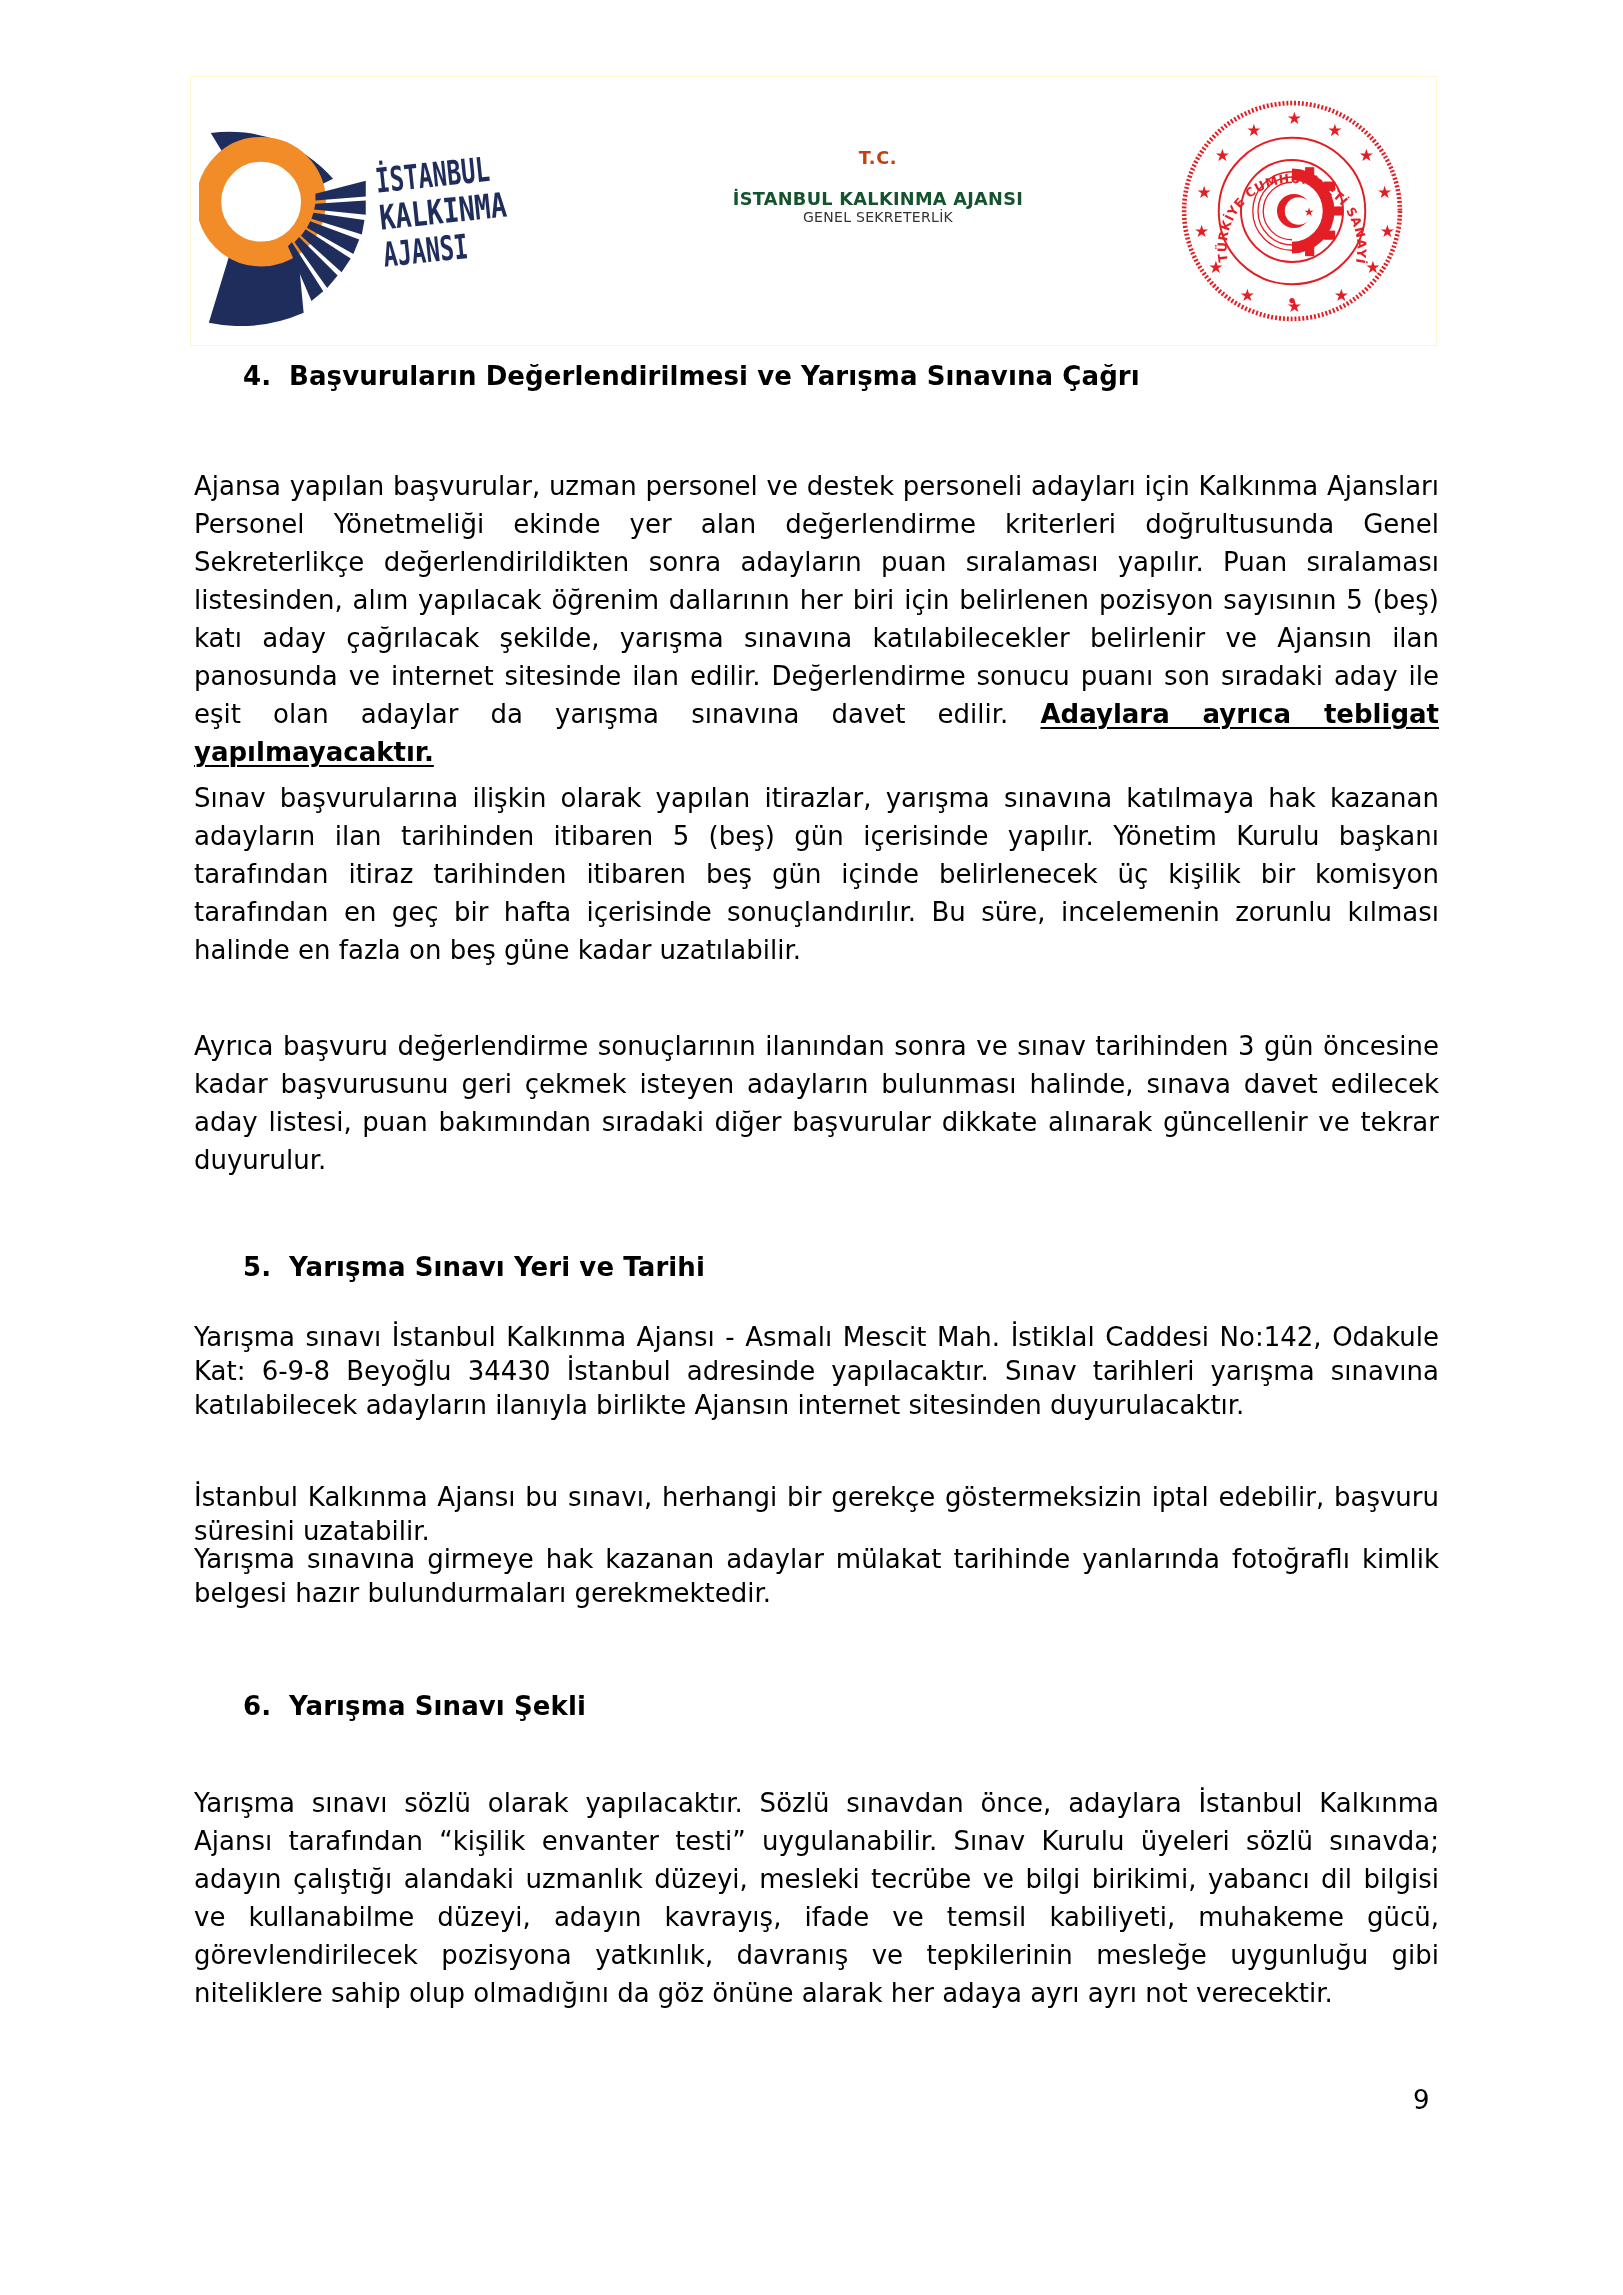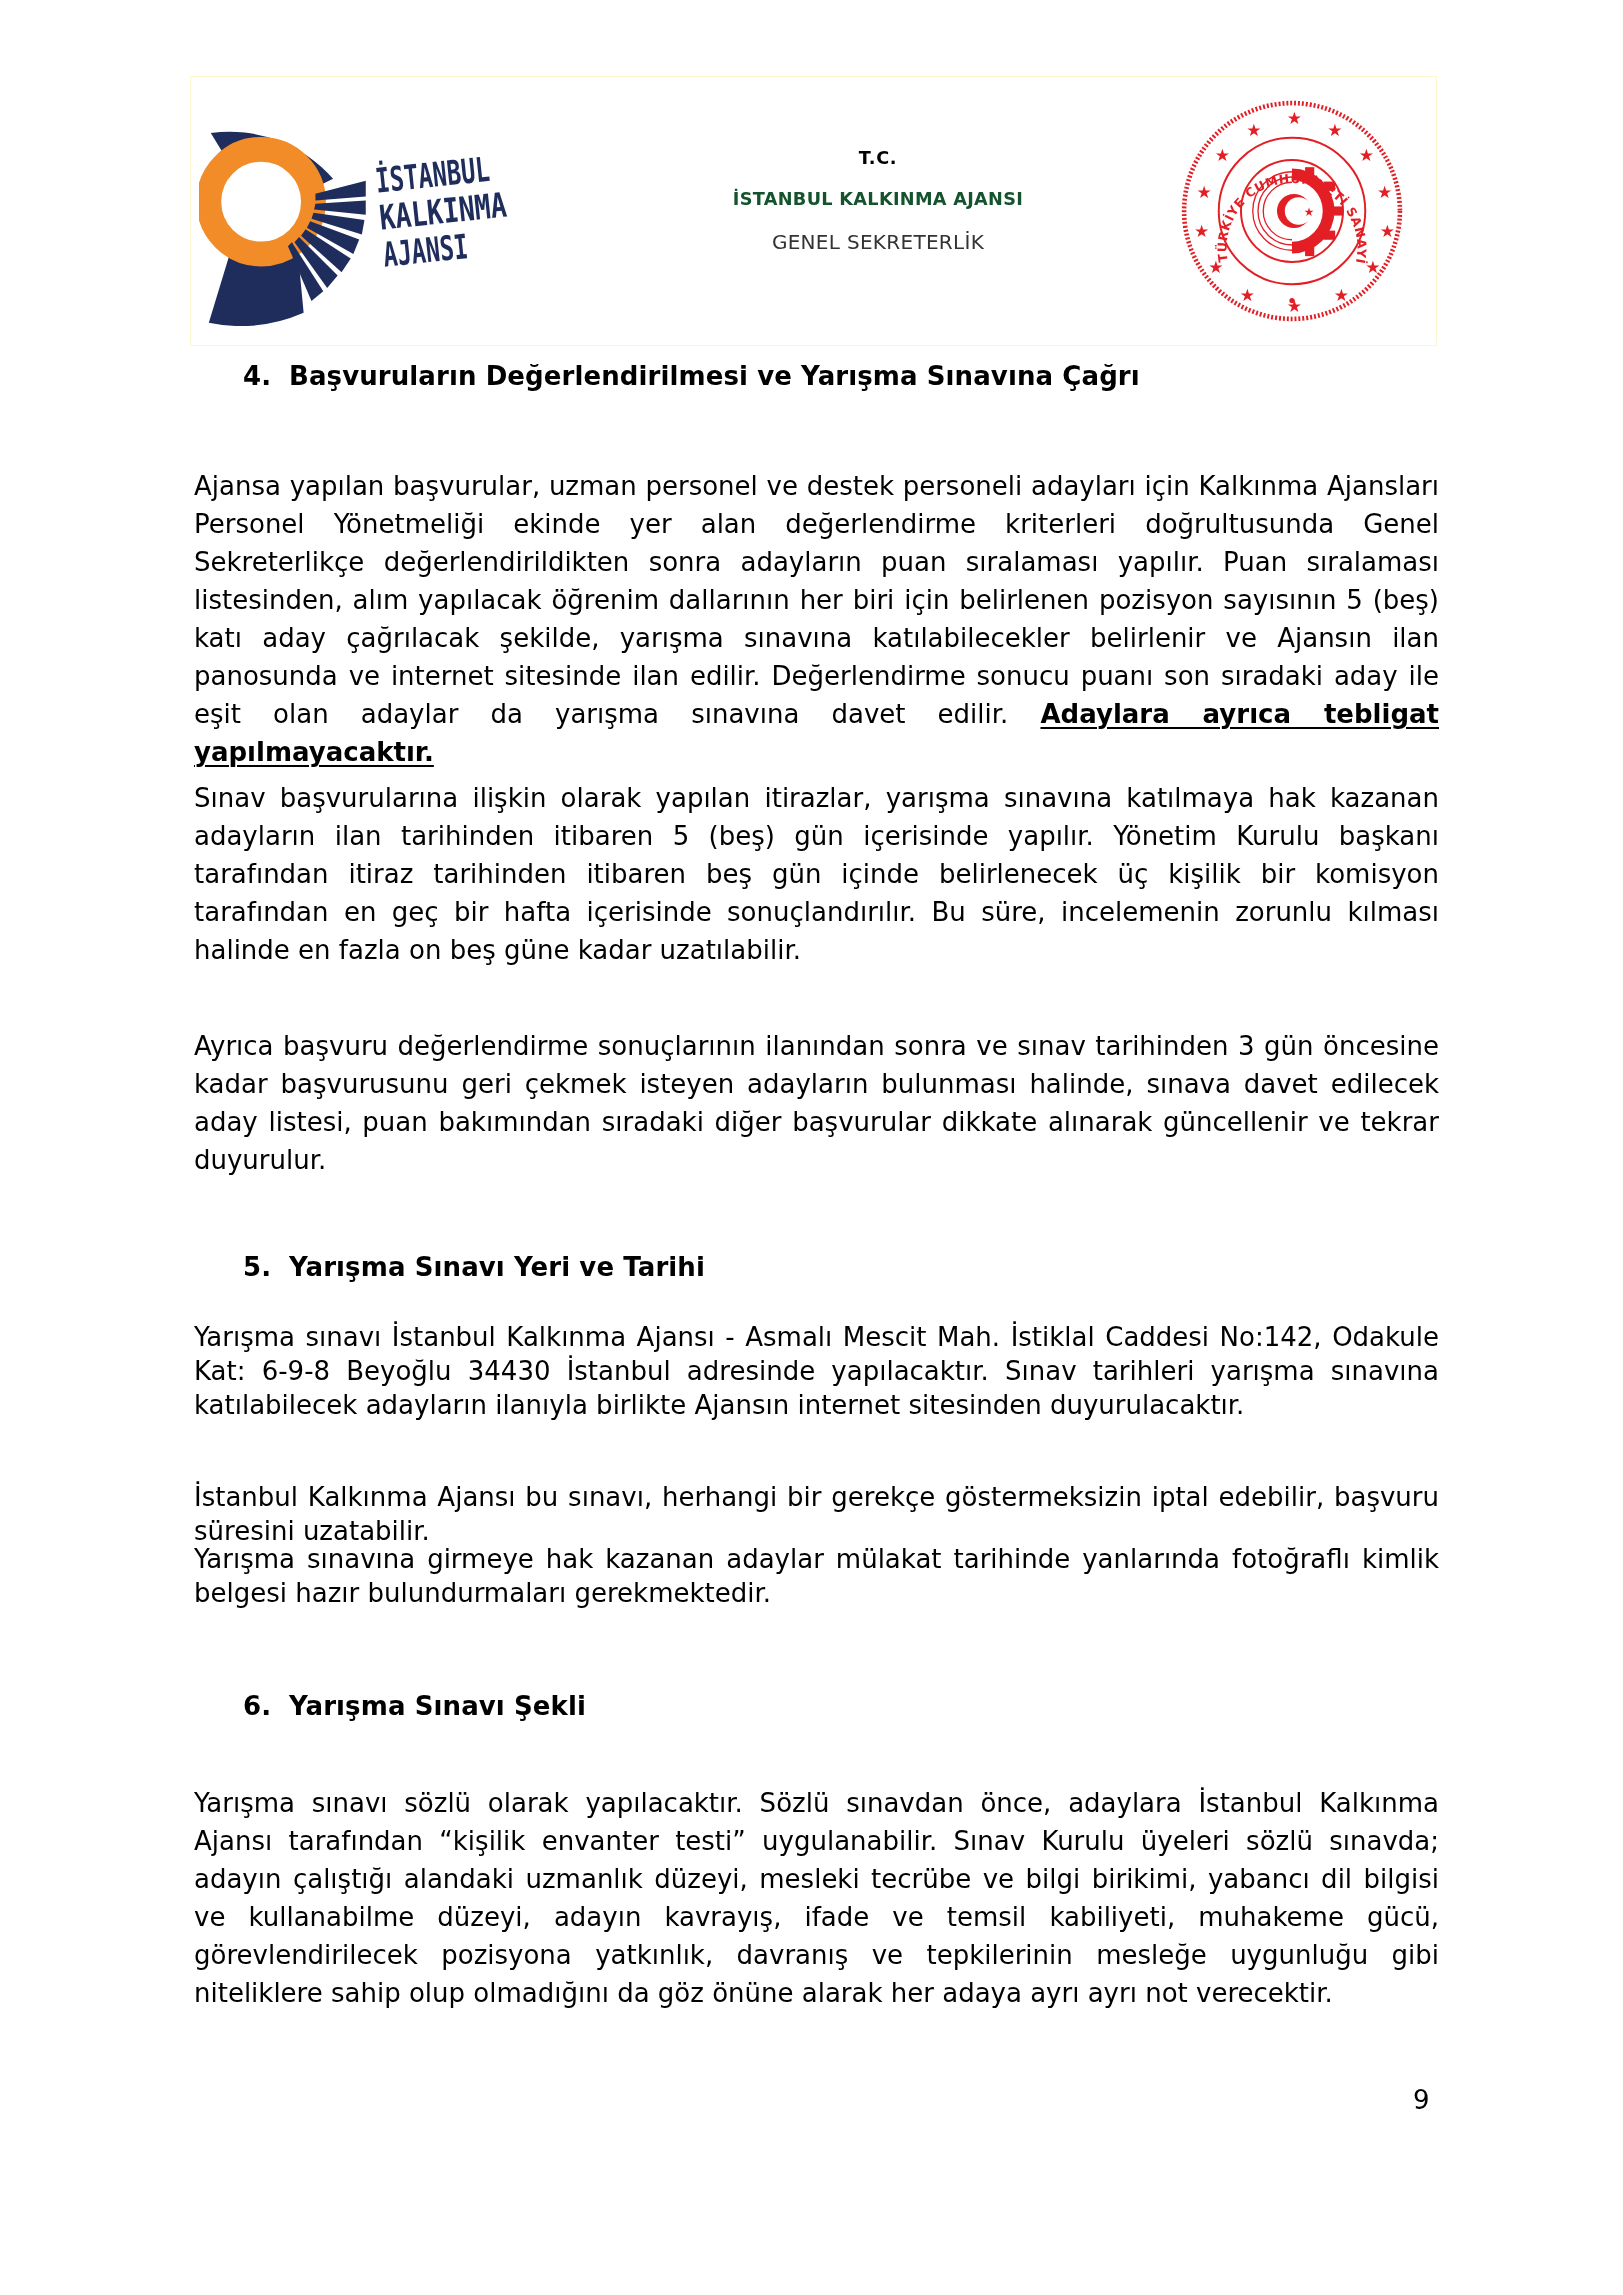--- a/index.html
+++ b/index.html
@@ -3,23 +3,23 @@
   <meta charset="utf-8">
   <style>
     html, body { margin: 0; padding: 0; background: #ffffff; }
     body { width: 1623px; height: 2295px; position: relative; overflow: hidden;
            font-family: "DejaVu Sans", "Liberation Sans", sans-serif; color: #000; }
 
     .header-box { position: absolute; left: 190px; top: 76px; width: 1247px; height: 270px;
                   border: 1.3px solid #fbf7cf; box-sizing: border-box; }
     .logo-left { position: absolute; left: 7.9px; top: 19.6px; width: 327px; height: 229px; }
     .header-center { position: absolute; left: 458px; top: 71px; width: 458px; text-align: center; }
-    .hc-line1 { font-weight: bold; font-size: 17.7px; color: #000000; letter-spacing: 0.7px; }
+    .hc-line1 { font-weight: bold; font-size: 17.7px; color: #c2410c; letter-spacing: 0.7px; }
     .hc-line2 { font-weight: bold; font-size: 17.7px; color: #14532d; margin-top: 21px; letter-spacing: 0.3px; }
-    .hc-line3 { font-size: 20px; color: #333; margin-top: 21px; letter-spacing: 0.3px; }
+    .hc-line3 { font-size: 14px; color: #333; letter-spacing: 0.3px; }
     .seal { position: absolute; right: 26px; top: 13px; width: 236px; height: 242px; }
 
     .section-heading { position: absolute; left: 243px; font-weight: bold; font-size: 26px; letter-spacing: 0.1px; }
     .section-heading .num { display: inline-block; width: 46px; }
 
     .para { position: absolute; left: 194px; width: 1245px; font-size: 26px; line-height: 38px;
             text-align: justify; text-align-last: left; }
     .para-tight { line-height: 34px; }
     .emph { font-weight: bold; text-decoration: underline; text-decoration-thickness: 2px; text-underline-offset: 3.9px; }
 

